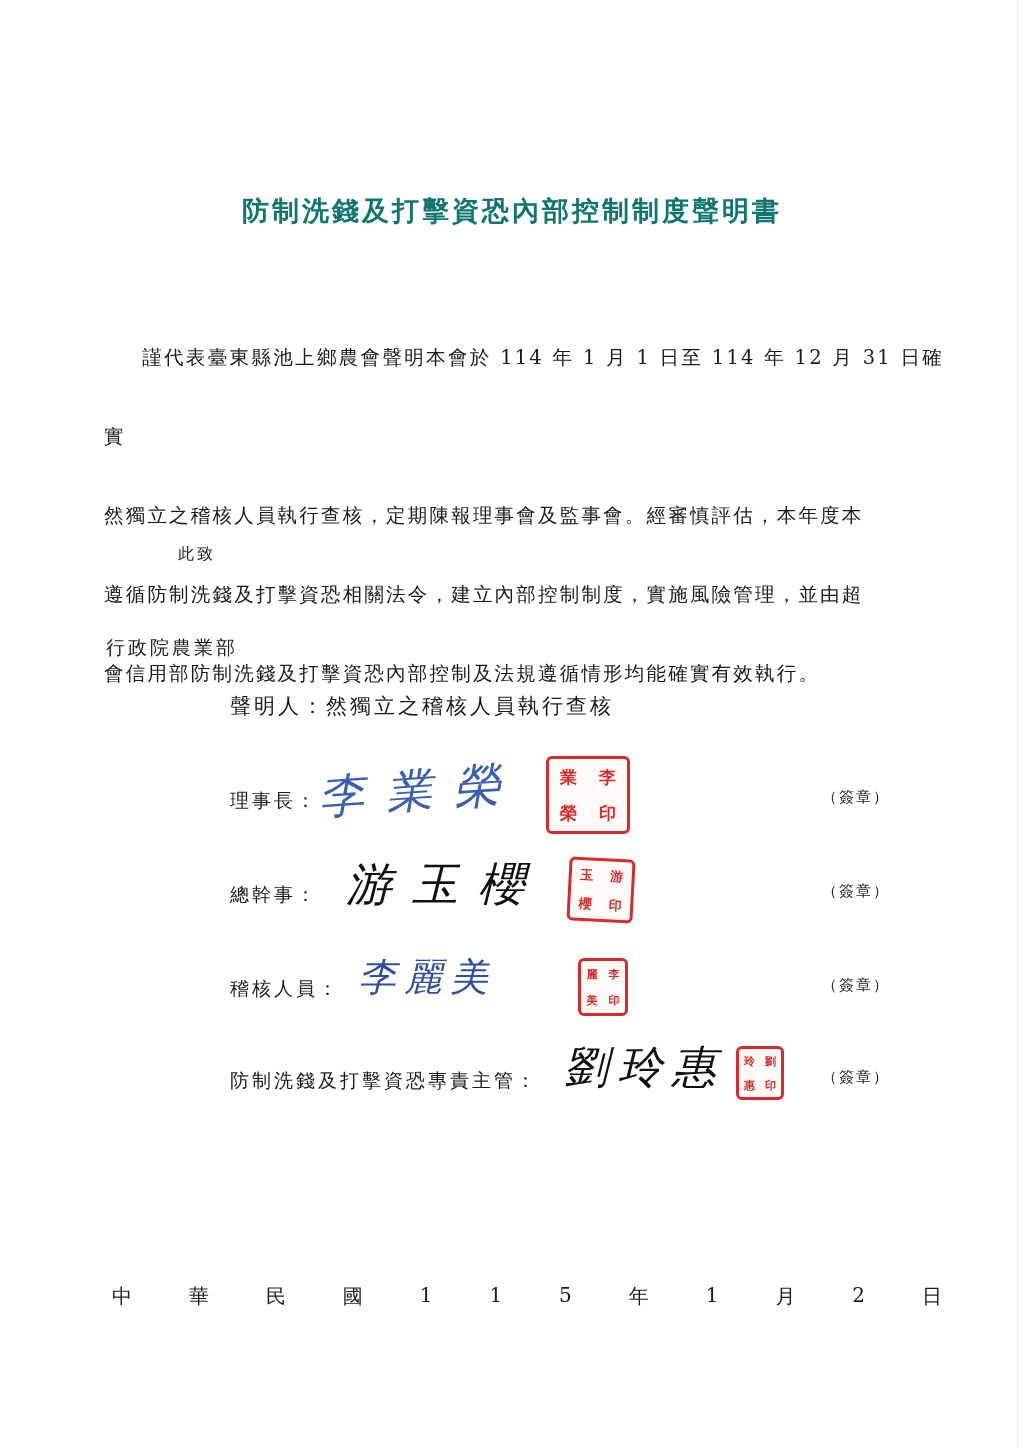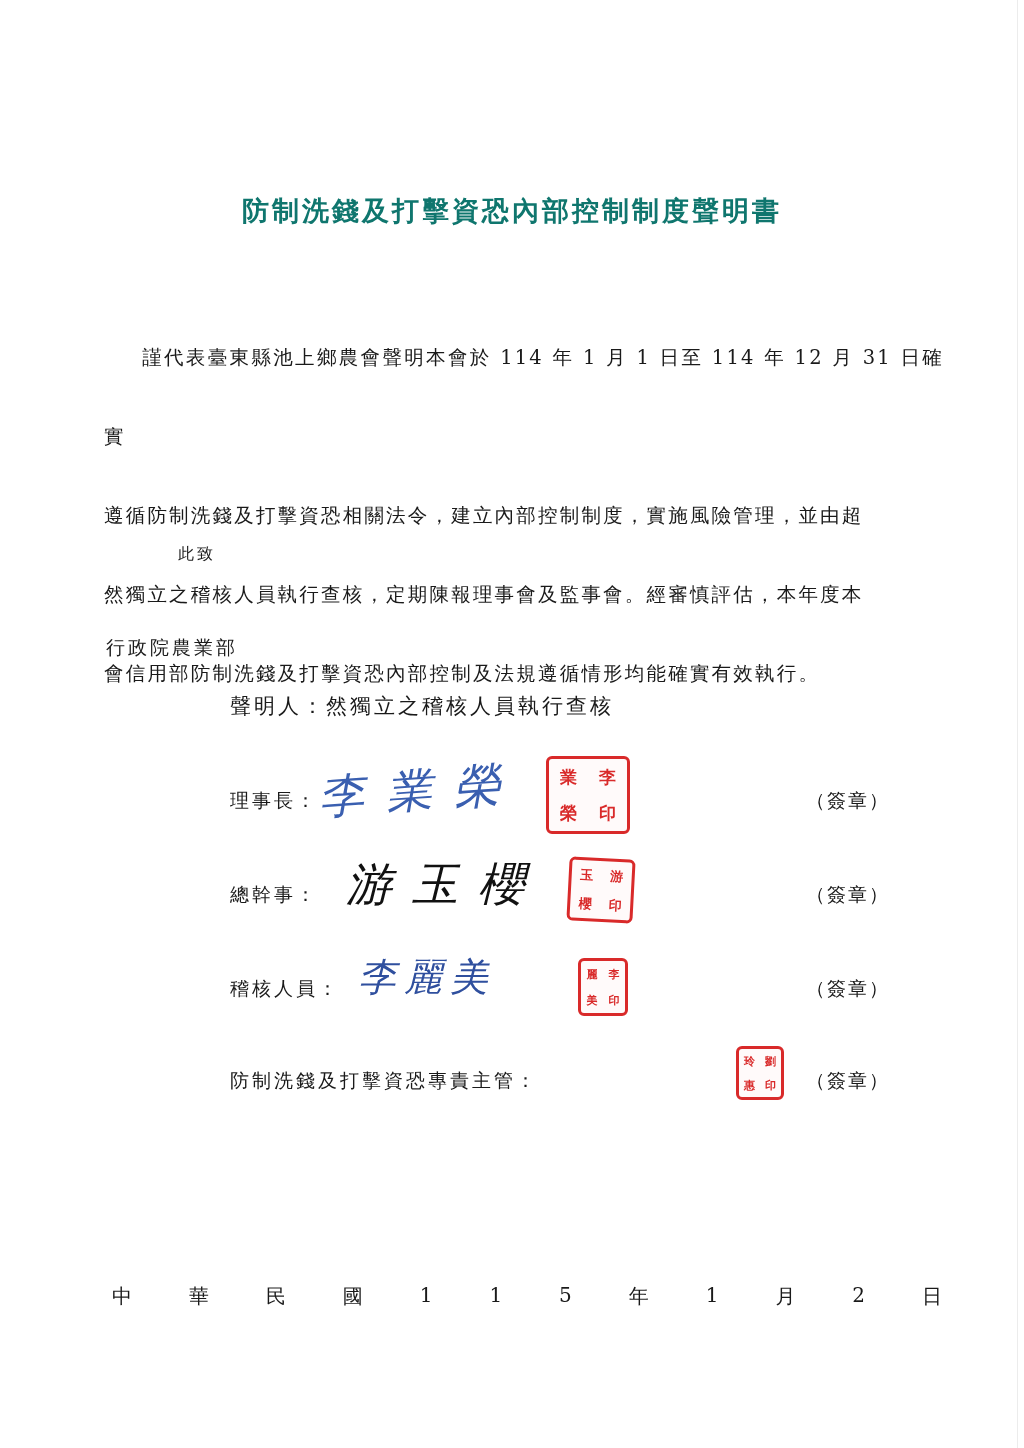--- a/index.html
+++ b/index.html
@@ -15,21 +15,21 @@
   .para {
     position:absolute; left:104px; top:318px; width:840px;
     font-size:19.5px; line-height:79px; letter-spacing:2.2px; text-align:justify;
   }
   .para .indent { display:inline-block; width:38px; }
   .salutation { position:absolute; left:178px; top:544px; font-size:16px; letter-spacing:3px; }
   .recipient { position:absolute; left:106px; top:635px; font-size:19px; letter-spacing:3px;font-family:Liberation Mono, monospace; }
   .declarant { position:absolute; left:230px; top:692px; font-size:21px; letter-spacing:3px; }
   .sign-row { position:absolute; left:230px; width:660px; height:80px; }
   .sign-label { position:absolute; left:0; font-size:19px; letter-spacing:3px; white-space:nowrap; }
-  .sign-note { position:absolute; right:0; font-size:19px; letter-spacing:2px; }
+  .sign-note { position:absolute; right:0; font-size:15px; letter-spacing:2px; }
   .sig { position:absolute; font-family:"DejaVu Serif", serif; font-style:italic; white-space:nowrap; }
   .seal {
     position:absolute; border:3px solid #d92a2a; border-radius:6px; color:#d92a2a;
     display:grid; grid-template-columns:1fr 1fr; grid-template-rows:1fr 1fr;
     font-size:17px; font-weight:bold; text-align:center; align-items:center; justify-items:center;
     line-height:1; background:rgba(255,235,235,0.25);
     writing-mode:vertical-rl;
   }
   .seal span { writing-mode:horizontal-tb; }
   .date-row {
@@ -39,22 +39,22 @@
 </style>
 </head>
 <body>
 
 <div class="edge-line"></div>
 
 <div class="title">防制洗錢及打擊資恐內部控制制度聲明書</div>
 
 <div class="para">
   <div><span class="indent"></span><span>謹代表臺東縣池上鄉農會聲明本會於 114 年 1 月 1 日至 114 年 12 月 31 日確實</span></div>
+  <div>然獨立之稽核人員執行查核，定期陳報理事會及監事會。經審慎評估，本年度本</div>
   <div>遵循防制洗錢及打擊資恐相關法令，建立內部控制制度，實施風險管理，並由超</div>
-  <div>然獨立之稽核人員執行查核，定期陳報理事會及監事會。經審慎評估，本年度本</div>
   <div>會信用部防制洗錢及打擊資恐內部控制及法規遵循情形均能確實有效執行。</div>
 </div>
 
 <div class="salutation">此致</div>
 <div class="recipient">行政院農業部</div>
 <div class="declarant">聲明人：然獨立之稽核人員執行查核</div>
 
 <div class="sign-row" style="top:752px;">
   <span class="sign-label" style="top:36px;">理事長：</span>
   <span class="sig" style="left:88px; top:8px; font-size:46px; color:#3a5fb0; letter-spacing:22px; transform:rotate(-4deg);">李業榮</span>
@@ -86,20 +86,21 @@
     <span>李</span>
     <span>印</span>
     <span>麗</span>
     <span>美</span>
   </div>
   <span class="sign-note" style="top:30px;">（簽章）</span>
 </div>
 
 <div class="sign-row" style="top:1036px;">
   <span class="sign-label" style="top:32px;text-align:right;">防制洗錢及打擊資恐專責主管：</span>
+  <span class="sig" style="left:334px; top:2px; font-size:44px; color:#111; letter-spacing:10px;">劉玲惠</span>
   <div class="seal" style="left:506px; top:10px; width:42px; height:48px; font-size:11px;">
     <span>劉</span>
     <span>印</span>
     <span>玲</span>
     <span>惠</span>
   </div>
   <span class="sign-note" style="top:32px;">（簽章）</span>
 </div>
 
 <div class="date-row">

